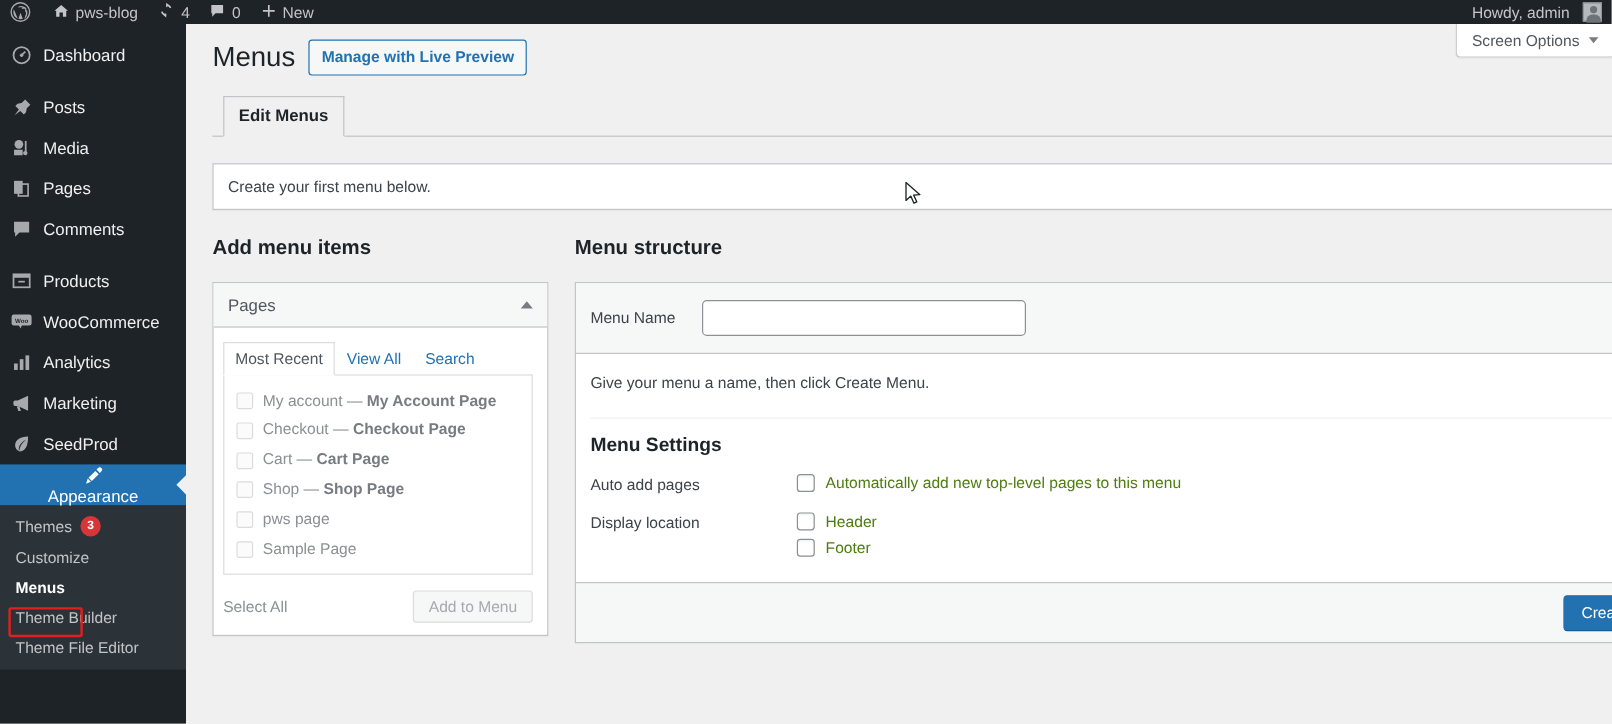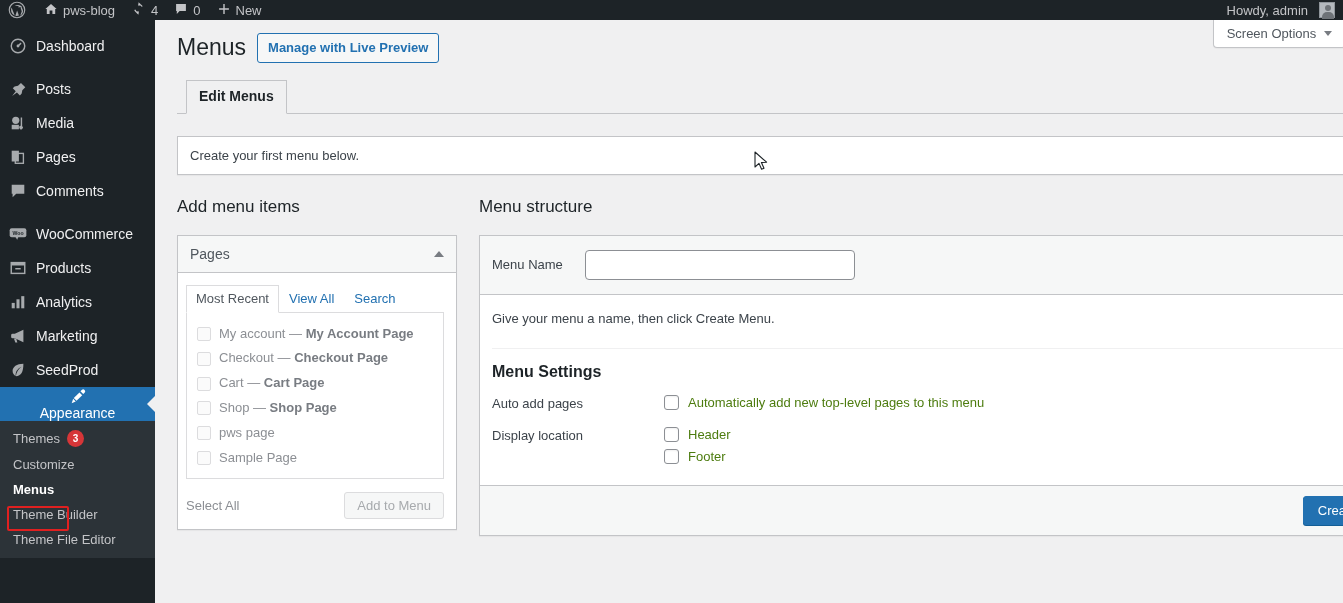--- a/index.html
+++ b/index.html
@@ -198,21 +198,21 @@
 
   .columns {
     display: flex;
     margin-top: 20px;
     gap: 22px;
   }
   .col-left { width: 280px; flex: 0 0 280px; }
   .col-right { flex: 1 1 auto; }
 
   h2.section-title {
-    font-size: 17px; font-weight: 400;
+    font-size: 17px; font-weight: 700;
     color: #1d2327;
     margin: 0 0 16px 0;
     line-height: 1.4;
   }
 
   
   .postbox {
     background: #fff;
     border: 1px solid #c3c4c7;
     box-shadow: 0 1px 1px rgba(0,0,0,.04);
@@ -483,38 +483,38 @@
           <path d="M3 3h14v10H8l-4 4v-4H3z" fill="currentColor"></path>
         </svg>
     </span>
     <span>Comments</span>
   </div>
 
   <div class="menu-sep"></div>
 
   <div class="menu-top">
     <span class="mi">
+      <svg width="18" height="18" viewBox="0 0 20 20">
+          <rect x="2.5" y="4" width="15" height="12" fill="none" stroke="currentColor" stroke-width="1.6"></rect>
+          <rect x="2.5" y="4" width="15" height="3.2" fill="currentColor"></rect>
+          <rect x="7" y="10" width="6" height="1.6" fill="currentColor"></rect>
+        </svg>
+    </span>
+    <span>Products</span>
+  </div>
+
+  <div class="menu-top">
+    <span class="mi">
       <svg width="20" height="18" viewBox="0 0 24 20">
           <rect x="2" y="3" width="20" height="11" rx="2.4" fill="currentColor"></rect>
           <path d="M9 13.5 11 17l1.4-3.5z" fill="currentColor"></path>
           <text x="12" y="11" font-size="6.2" font-family="Liberation Sans, sans-serif" font-weight="bold" text-anchor="middle" fill="#1d2327">Woo</text>
         </svg>
     </span>
     <span>WooCommerce</span>
-  </div>
-
-  <div class="menu-top">
-    <span class="mi">
-      <svg width="18" height="18" viewBox="0 0 20 20">
-          <rect x="2.5" y="4" width="15" height="12" fill="none" stroke="currentColor" stroke-width="1.6"></rect>
-          <rect x="2.5" y="4" width="15" height="3.2" fill="currentColor"></rect>
-          <rect x="7" y="10" width="6" height="1.6" fill="currentColor"></rect>
-        </svg>
-    </span>
-    <span>Products</span>
   </div>
 
   <div class="menu-top">
     <span class="mi">
       <svg width="18" height="18" viewBox="0 0 20 20">
           <rect x="3" y="11" width="3.4" height="6" fill="currentColor"></rect>
           <rect x="8.3" y="7" width="3.4" height="10" fill="currentColor"></rect>
           <rect x="13.6" y="3.5" width="3.4" height="13.5" fill="currentColor"></rect>
         </svg>
     </span>

